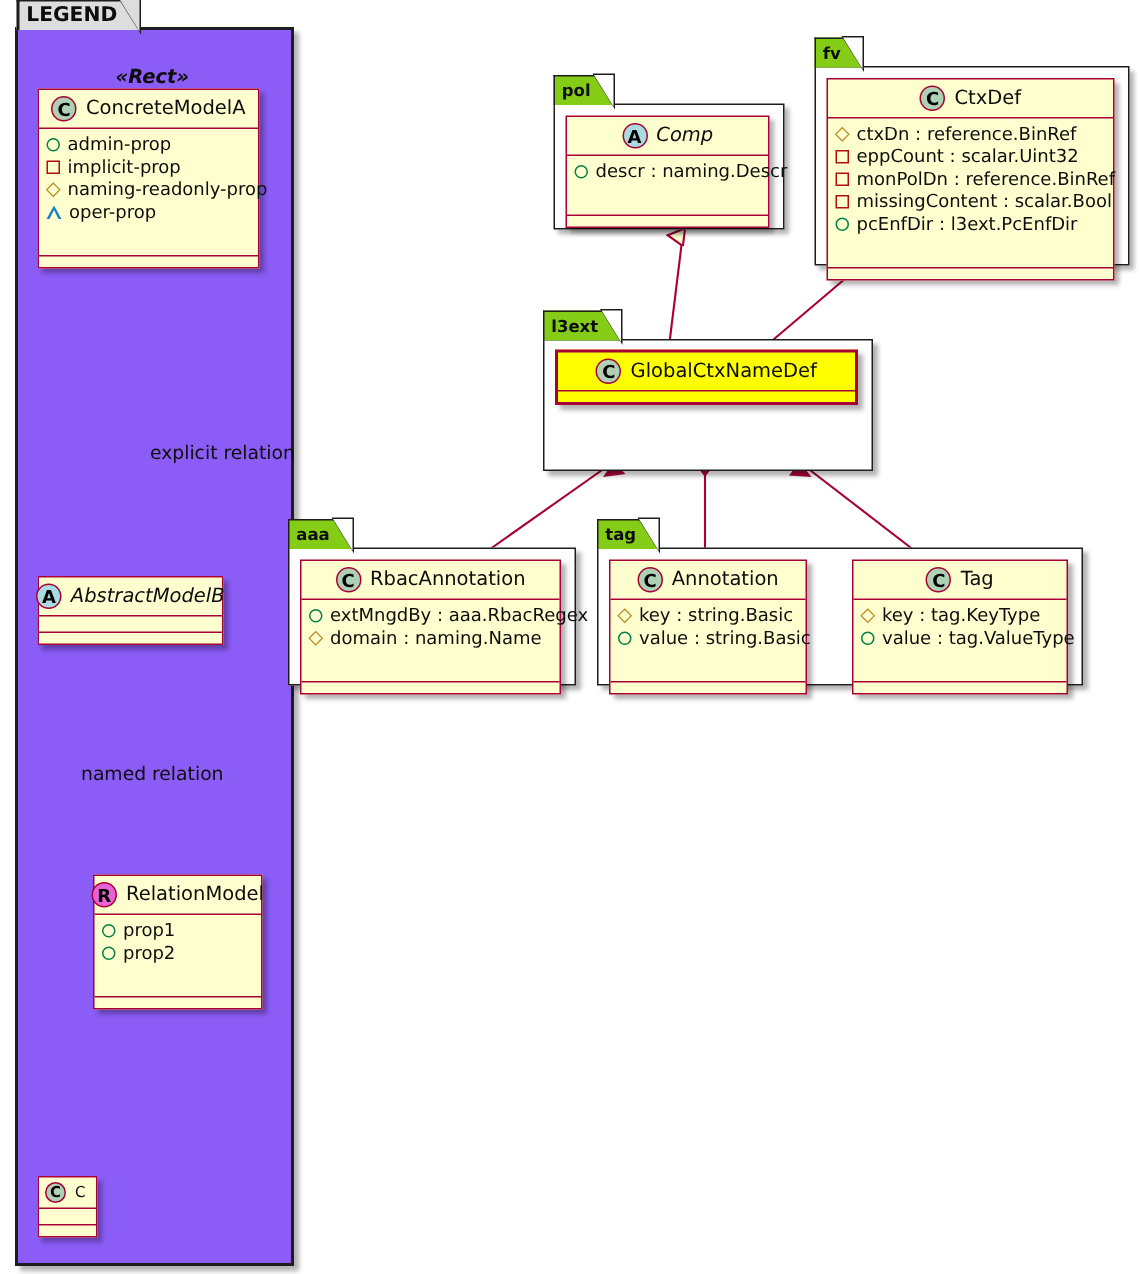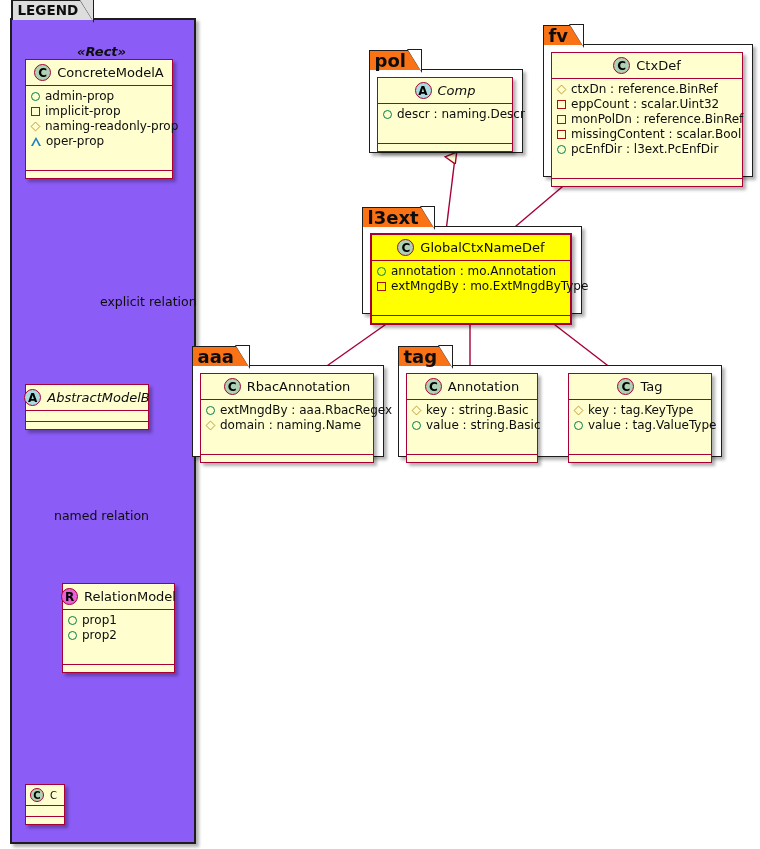--- a/index.html
+++ b/index.html
@@ -33,25 +33,25 @@
   }
   .pkg.legend-frame {
     background: #8b5cf6;
     border: 2px solid #1d1d1d;
   }
   .pkg-tab {
     position: absolute;
     top: -20px;
     left: -1.5px;
     height: 20px;
-    background: #f97316;
+    background: #84cc16;
     border: 1.5px solid #1d1d1d;
     border-bottom: none;
     padding: 0 14px 0 5px;
-    font-size: 18px;
+    font-size: 11px;
     font-weight: bold;
     color: #0d0d0d;
     line-height: 19px;
     white-space: nowrap;
     box-sizing: border-box;
   }
   .pkg-tab::after {
     content: "";
     position: absolute;
     right: -1px; top: -1px;
@@ -364,30 +364,20 @@
   <div class="pkg" style="left:362px; top:226px; width:218px; height:86px;">
     <div class="pkg-tab">
       <span>l3ext</span>
     </div>
   </div>
   <div class="cls hl" style="left:370px; top:233px; width:202px;">
     <div class="cls-head">
       <span class="cicon c">C</span>
       <span class="cls-title">GlobalCtxNameDef</span>
     </div>
-    <div class="cls-body">
-      <div class="attr">
-        <span class="mk circle"></span>
-        <span>annotation : mo.Annotation</span>
-      </div>
-      <div class="attr">
-        <span class="mk square"></span>
-        <span>extMngdBy : mo.ExtMngdByType</span>
-      </div>
-    </div>
     <div class="cls-foot"></div>
   </div>
 
   <div class="pkg" style="left:192px; top:365px; width:190px; height:90px;">
     <div class="pkg-tab">
       <span>aaa</span>
     </div>
   </div>
   <div class="cls" style="left:200px; top:373px; width:174px;">
     <div class="cls-head">

